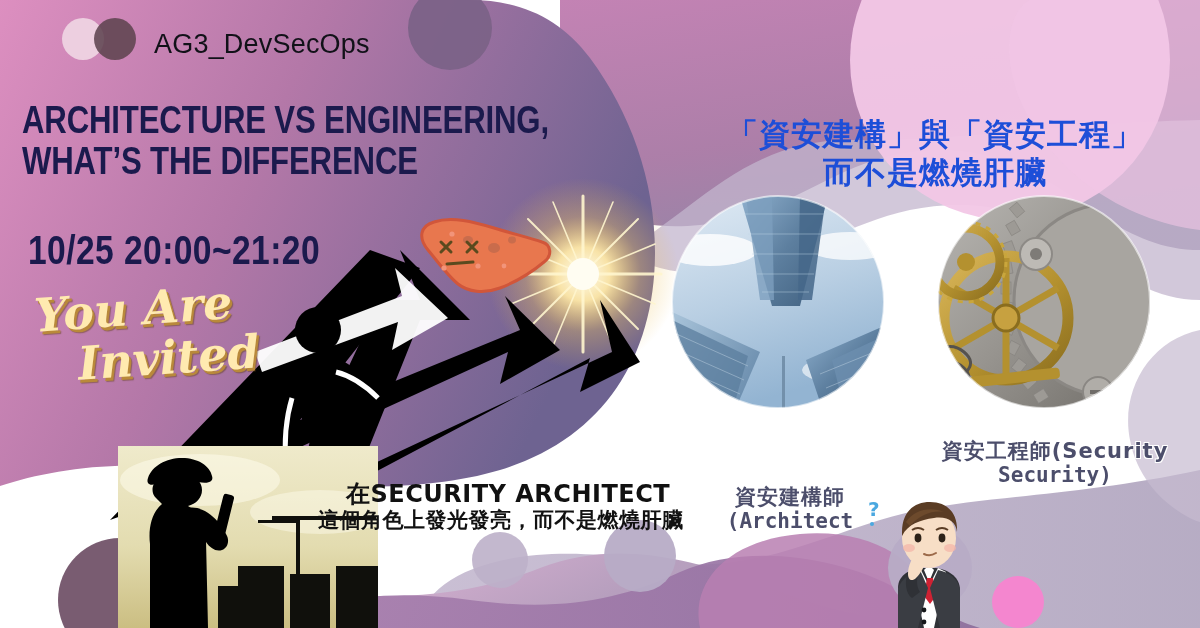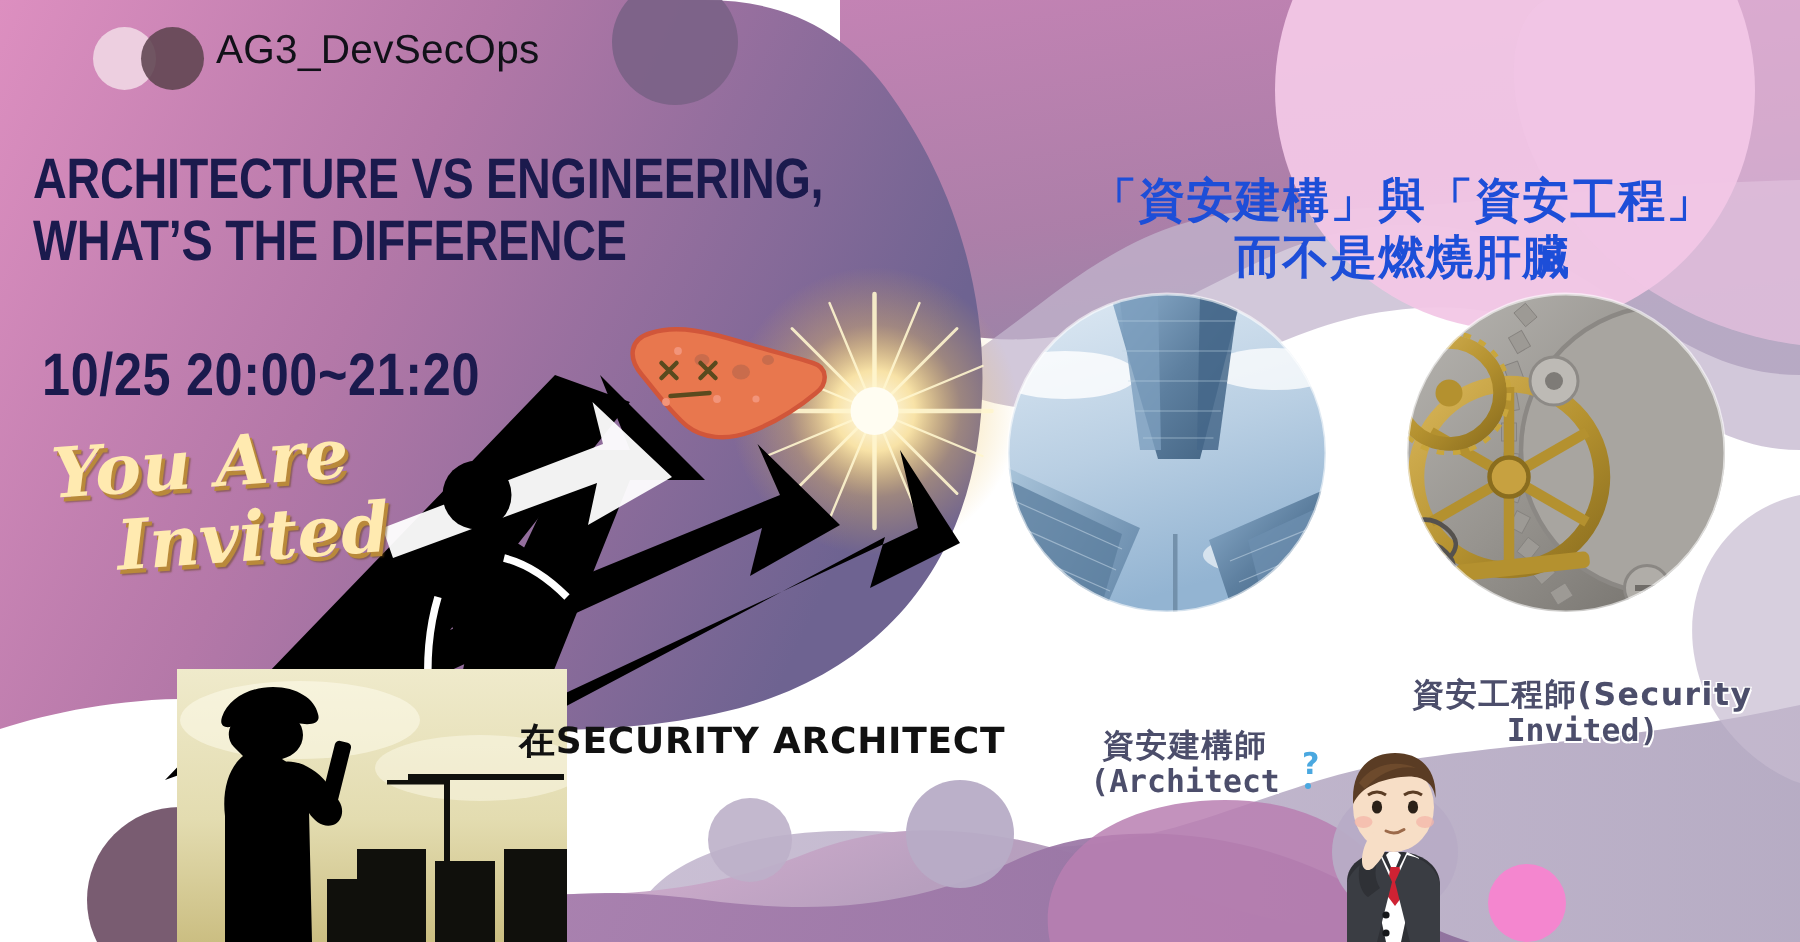--- a/index.html
+++ b/index.html
@@ -14,21 +14,21 @@
     width:1200px;height:628px;
     background:#ffffff;
     overflow:hidden;
   }
   .layer{position:absolute;top:0;left:0;width:1200px;height:628px;}
   svg.layer{display:block;}
 
   
   #logo-row{
     position:absolute;left:62px;top:18px;
-    display:flex;align-items:flex-start;gap:8px;
+    display:flex;align-items:flex-end;gap:18px;
     z-index:40;
   }
   #logo-mark{position:relative;width:74px;height:42px;}
   #logo-mark .c{position:absolute;top:0;width:42px;height:42px;border-radius:50%;}
   #logo-mark .c1{left:0;background:#edcfe0;}
   #logo-mark .c2{left:32px;background:#5e4450;opacity:.88;}
   #logo-text{
     font-size:27px;font-weight:400;color:#111118;
     letter-spacing:.2px;white-space:nowrap;
   }
@@ -83,21 +83,21 @@
   
   .caption{
     position:absolute;z-index:45;
     color:#4c4e6b;
     font-family:"DejaVu Sans Mono","Liberation Mono",monospace;
     font-weight:700;
     text-align:center;line-height:1.12;
     text-shadow:1px 1px 0 #fff,-1px 1px 0 #fff,1px -1px 0 #fff,-1px -1px 0 #fff;
   }
   #caption-architect{left:700px;top:452px;width:180px;font-size:21px;margin-top:34px;}
-  #caption-engineer{left:920px;top:452px;width:270px;font-size:21px;}
+  #caption-engineer{left:920px;top:440px;width:270px;font-size:21px;}
   .caption .cn{
     font-family:"DejaVu Sans","Liberation Sans",sans-serif;
     letter-spacing:1px;
   }
 
   
   #center-note{
     position:absolute;left:318px;top:480px;z-index:45;
     color:#111;
     font-family:"DejaVu Sans","Liberation Sans",sans-serif;
@@ -445,25 +445,26 @@
     <span class="l">而不是燃燒肝臟</span>
   </div>
 
   <div class="caption" id="caption-architect">
     <span class="cn">資安建構師</span><br>
     <span>(Architect</span><br>
   </div>
 
   <div class="caption" id="caption-engineer">
     <span class="cn">資安工程師(Security</span><br>
-    <span>Invited)</span>
+    <span>Security)</span>
   </div>
 
   <div id="center-note">
     <span class="l1">在SECURITY ARCHITECT</span>
+    <span class="l2">這個角色上發光發亮，而不是燃燒肝臟</span>
   </div>
 
   <svg id="person" viewBox="0 0 126 136" xmlns="http://www.w3.org/2000/svg">
     <g>
       <text x="6" y="24" font-family="'DejaVu Sans',sans-serif" font-size="20" font-weight="700" fill="#4aa8e0">?</text>
       <circle cx="10" cy="32" r="2" fill="#4aa8e0"></circle>
     </g>
 
     <path d="M36,96 C36,84 46,78 58,76 L74,76 C88,78 98,86 98,98 L98,136 L36,136 Z" fill="#2f3136"></path>
     <path d="M58,76 L67,94 L76,76 L84,80 L72,136 L62,136 L50,80 Z" fill="#ffffff"></path>

